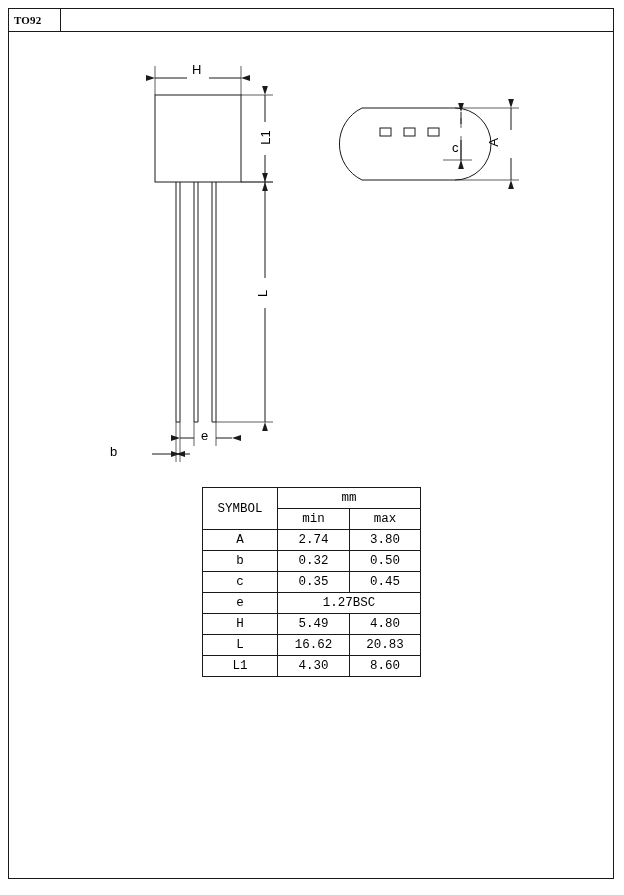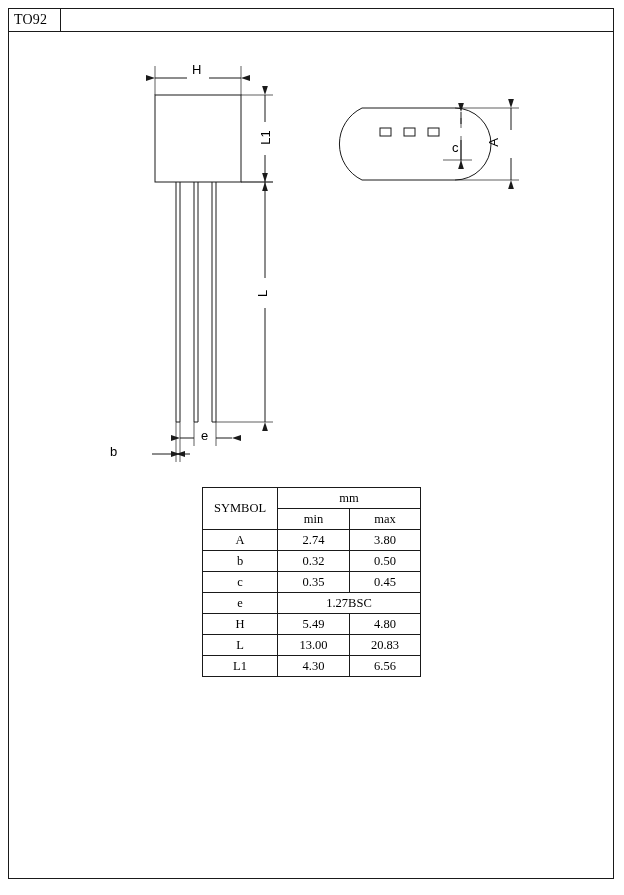--- a/index.html
+++ b/index.html
@@ -43,22 +43,22 @@
     top: 0;
     width: 53px;
     height: 23px;
     box-sizing: border-box;
     border-right: 1px solid #1a1a1a;
     display: flex;
     align-items: center;
     justify-content: flex-start;
     padding-left: 6px;
     font-family: "Liberation Serif", serif;
-    font-weight: normal;
-    font-size: 14px;
+    font-weight: bold;
+    font-size: 11px;
     letter-spacing: 0.2px;
   }
 
   
   .drawing {
     position: absolute;
     left: 0;
     top: 0;
     width: 624px;
     height: 895px;
@@ -78,21 +78,21 @@
     transform-origin: center center;
   }
 
   
   .spec-table {
     position: absolute;
     left: 202px;
     top: 487px;
     border-collapse: collapse;
     font-size: 12.5px;
-    font-family: Liberation Serif, serif;
+    font-family: Liberation Mono, monospace;
   }
   .spec-table td, .spec-table th {
     border: 1px solid #1a1a1a;
     text-align: center;
     font-weight: normal;
     padding: 0;
     height: 21px;
     box-sizing: border-box;
   }
   .spec-table .col-symbol { width: 75px; }
@@ -223,22 +223,22 @@
       <td>e</td>
       <td class="bsc" colspan="2">1.27BSC</td>
     </tr>
     <tr>
       <td>H</td>
       <td>5.49</td>
       <td>4.80</td>
     </tr>
     <tr>
       <td>L</td>
-      <td>13.00</td>
+      <td>16.62</td>
       <td>20.83</td>
     </tr>
     <tr>
       <td>L1</td>
       <td>4.30</td>
-      <td>6.56</td>
+      <td>8.60</td>
     </tr>
   </tbody>
 </table>
 
 </body></html>

